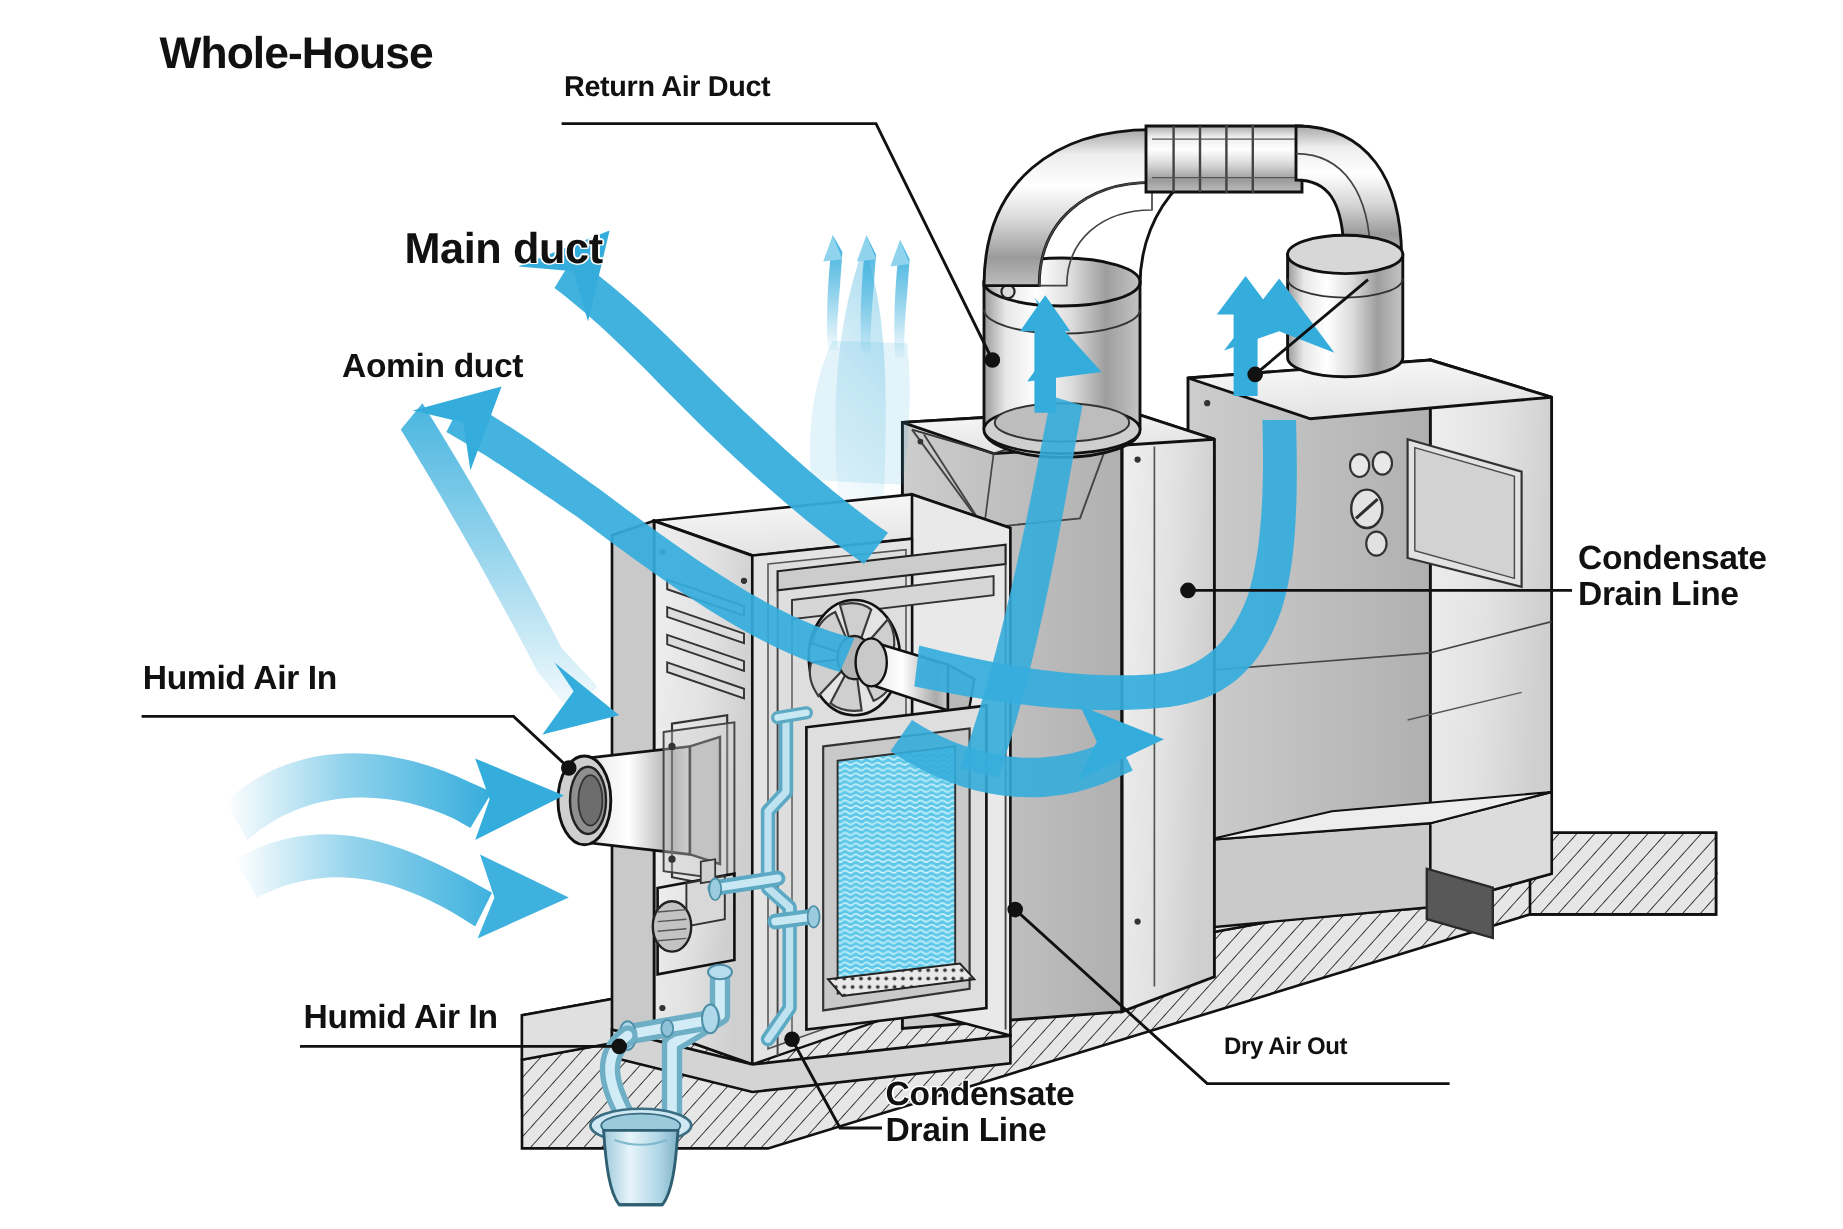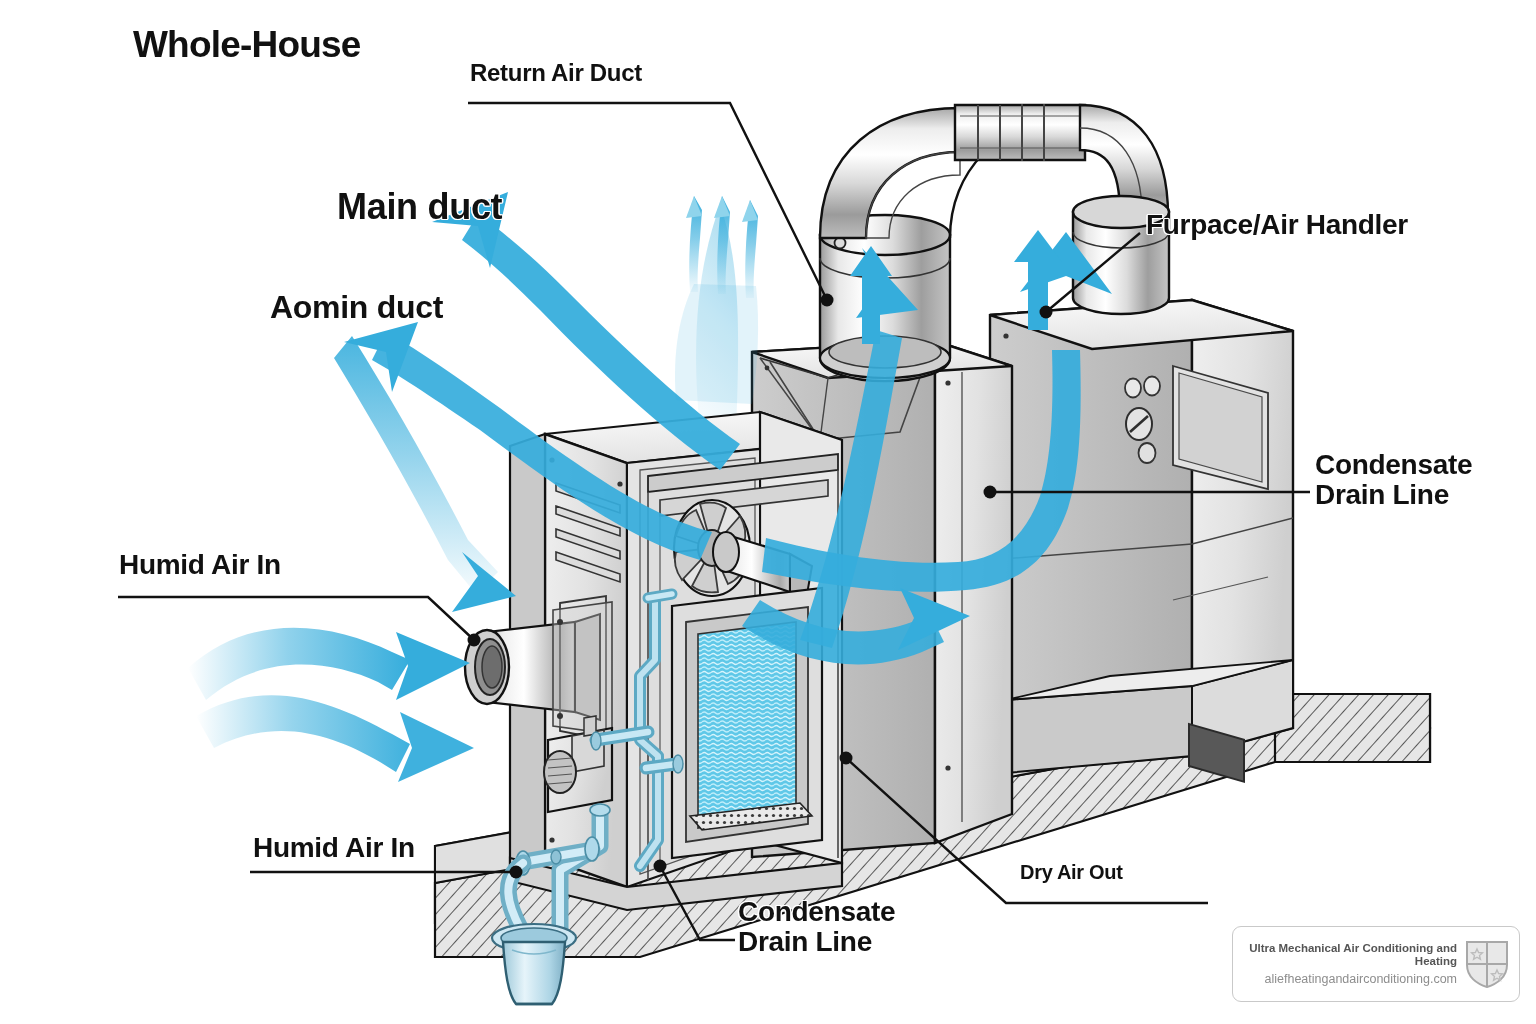--- a/index.html
+++ b/index.html
@@ -41,21 +41,21 @@
   }
   #title {
     left: 133px;
     top: 24px;
     font-size: 37px;
     line-height: 1.12;
     letter-spacing: -0.8px;
   }
   #lbl-return-air   { left: 470px;  top: 60px;  font-size: 24px; }
   #lbl-main-duct    { left: 337px;  top: 188px; font-size: 36px; }
-  #lbl-aomin-duct   { left: 270px;  top: 290px; font-size: 32px; }
+  #lbl-aomin-duct   { left: 285px;  top: 290px; font-size: 28px; }
   #lbl-furnace      { left: 1146px; top: 210px; font-size: 28px; }
   #lbl-condensate-r { left: 1315px; top: 450px; font-size: 28px; }
   #lbl-humid-top    { left: 119px;  top: 550px; font-size: 28px; }
   #lbl-humid-bottom { left: 253px;  top: 833px; font-size: 28px; }
   #lbl-condensate-b { left: 738px;  top: 897px; font-size: 28px; }
   #lbl-dry-air      { left: 1020px; top: 862px; font-size: 20px; }
 
   
   #watermark {
     position: absolute;
@@ -488,37 +488,22 @@
       <circle cx="846" cy="758" r="6.5" fill="#111" stroke="none"></circle>
     </g>
 
   </svg>
 
   <div class="label" id="title"><span>Whole-House</span><br></div>
 
   <div class="label" id="lbl-return-air">Return Air Duct</div>
   <div class="label" id="lbl-main-duct">Main duct</div>
   <div class="label" id="lbl-aomin-duct">Aomin duct</div>
-  <div class="label" id="lbl-furnace">Furpace/Air Handler</div>
   <div class="label" id="lbl-condensate-r">Condensate
 Drain Line</div>
   <div class="label" id="lbl-humid-top">Humid Air In</div>
   <div class="label" id="lbl-humid-bottom">Humid Air In</div>
   <div class="label" id="lbl-condensate-b">Condensate
 Drain Line</div>
   <div class="label" id="lbl-dry-air">Dry Air Out</div>
 
-  <div id="watermark">
-    <div id="watermark-text">
-      <div id="wm-company">Ultra Mechanical Air Conditioning and
-Heating</div>
-      <div id="wm-url">aliefheatingandairconditioning.com</div>
-    </div>
-    <svg id="wm-logo" viewBox="0 0 44 50">
-      <path d="M2 3 L42 3 L42 26 C42 38 32 45 22 48 C12 45 2 38 2 26 Z" fill="#e8e8e8" stroke="#a8a8a8" stroke-width="2"></path>
-      <line x1="22" y1="3" x2="22" y2="48" stroke="#a8a8a8" stroke-width="2"></line>
-      <line x1="2" y1="25" x2="42" y2="25" stroke="#a8a8a8" stroke-width="2"></line>
-      <path d="M12 10 l1.6 3.5 3.8 .4 -2.9 2.6 .9 3.7 -3.4 -2 -3.4 2 .9 -3.7 -2.9 -2.6 3.8 -.4 Z" fill="none" stroke="#bdbdbd" stroke-width="1.4"></path>
-      <path d="M32 31 l1.6 3.5 3.8 .4 -2.9 2.6 .9 3.7 -3.4 -2 -3.4 2 .9 -3.7 -2.9 -2.6 3.8 -.4 Z" fill="none" stroke="#bdbdbd" stroke-width="1.4"></path>
-    </svg>
-  </div>
 
 </div>
 
 </body></html>

